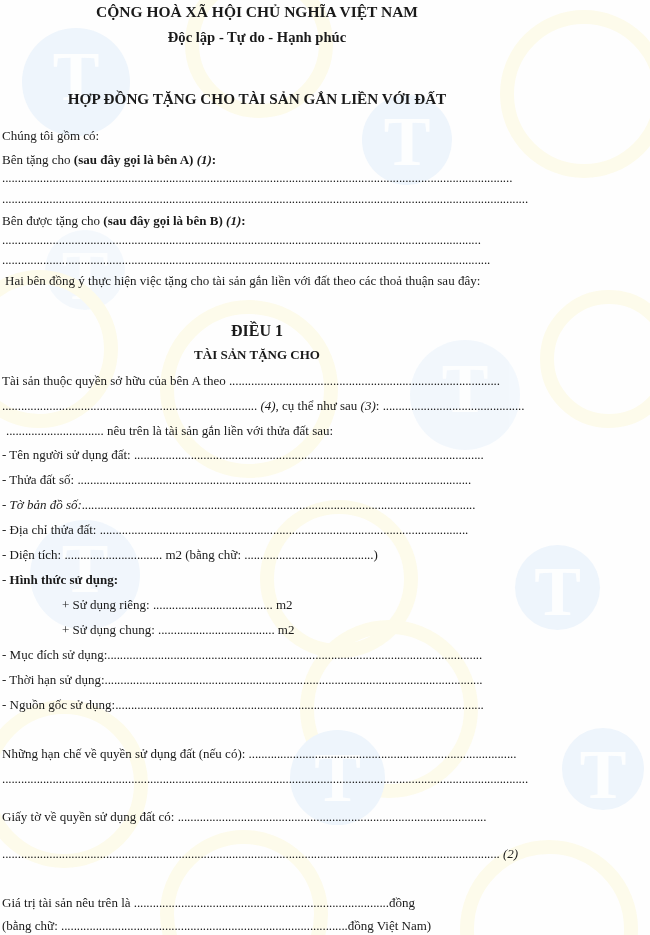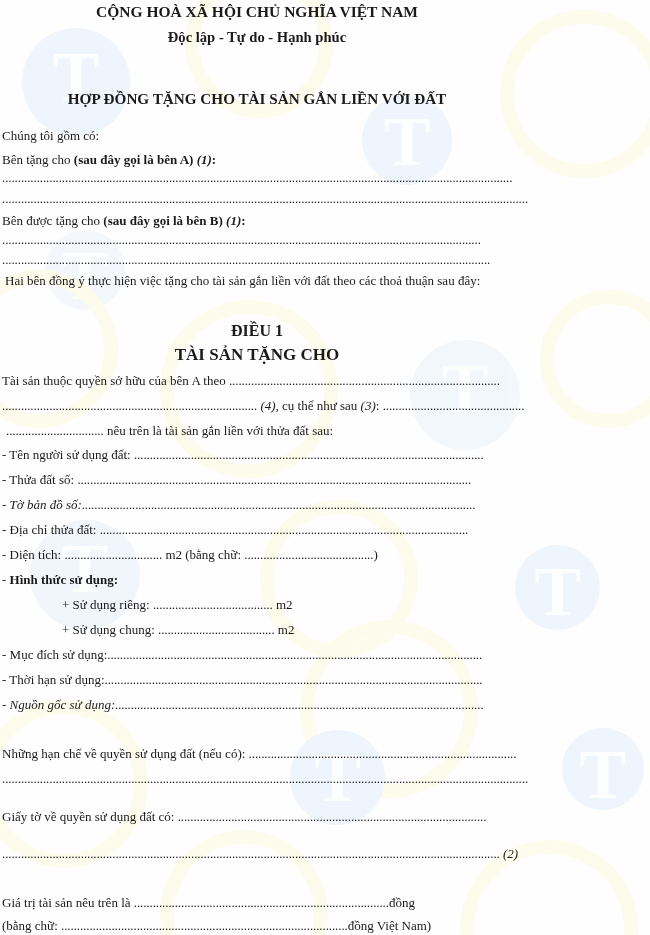--- a/index.html
+++ b/index.html
@@ -65,21 +65,21 @@
 
   <div class="line" style="top:212px;">
     <span>Bên được tặng cho </span><span class="b">(sau đây gọi là bên B) </span><span class="b i">(1)</span><span class="b">:</span>
   </div>
   <div class="line dots" style="top:231px;">........................................................................................................................................................</div>
   <div class="line dots" style="top:251px;">...........................................................................................................................................................</div>
 
   <div class="line" style="top:272px;left:5px;">Hai bên đồng ý thực hiện việc tặng cho tài sản gắn liền với đất theo các thoả thuận sau đây:</div>
 
   <div class="line center b" style="top:322px;font-size:16px;">ĐIỀU 1</div>
-  <div class="line center b" style="top:346px;font-size:17px;">TÀI SẢN TẶNG CHO</div>
+  <div class="line center b" style="top:346px;font-size:13px;">TÀI SẢN TẶNG CHO</div>
 
   <div class="line" style="top:372px;">
     <span>Tài sản thuộc quyền sở hữu của bên A theo </span><span class="dots">......................................................................................</span>
   </div>
   <div class="line" style="top:397px;">
     <span class="dots">.................................................................................</span>
     <span class="i">(4)</span><span>, cụ thể như sau </span><span class="i">(3)</span><span>: </span><span class="dots">.............................................</span>
   </div>
   <div class="line" style="top:422px;left:6px;">
     <span class="dots">...............................</span><span> nêu trên là tài sản gắn liền với thửa đất sau:</span>
@@ -110,21 +110,21 @@
   <div class="line" style="top:621px;left:62px;">
     <span>+ Sử dụng chung: </span><span class="dots">.....................................</span><span> m2</span>
   </div>
 
   <div class="line" style="top:646px;">
     <span>- Mục đích sử dụng:</span><span class="dots">.......................................................................................................................</span>
   </div>
   <div class="line" style="top:671px;">
     <span>- Thời hạn sử dụng:</span><span class="dots">........................................................................................................................</span>
   </div>
-  <div class="line" style="top:696px;font-style:italic;">
+  <div class="line" style="top:696px;">
     <span>- Nguồn gốc sử dụng:</span><span class="dots">.....................................................................................................................</span>
   </div>
 
   <div class="line" style="top:745px;">
     <span>Những hạn chế về quyền sử dụng đất (nếu có): </span><span class="dots">.....................................................................................</span>
   </div>
   <div class="line dots" style="top:770px;">.......................................................................................................................................................................</div>
 
   <div class="line" style="top:808px;">
     <span>Giấy tờ về quyền sử dụng đất có: </span><span class="dots">..................................................................................................</span>

